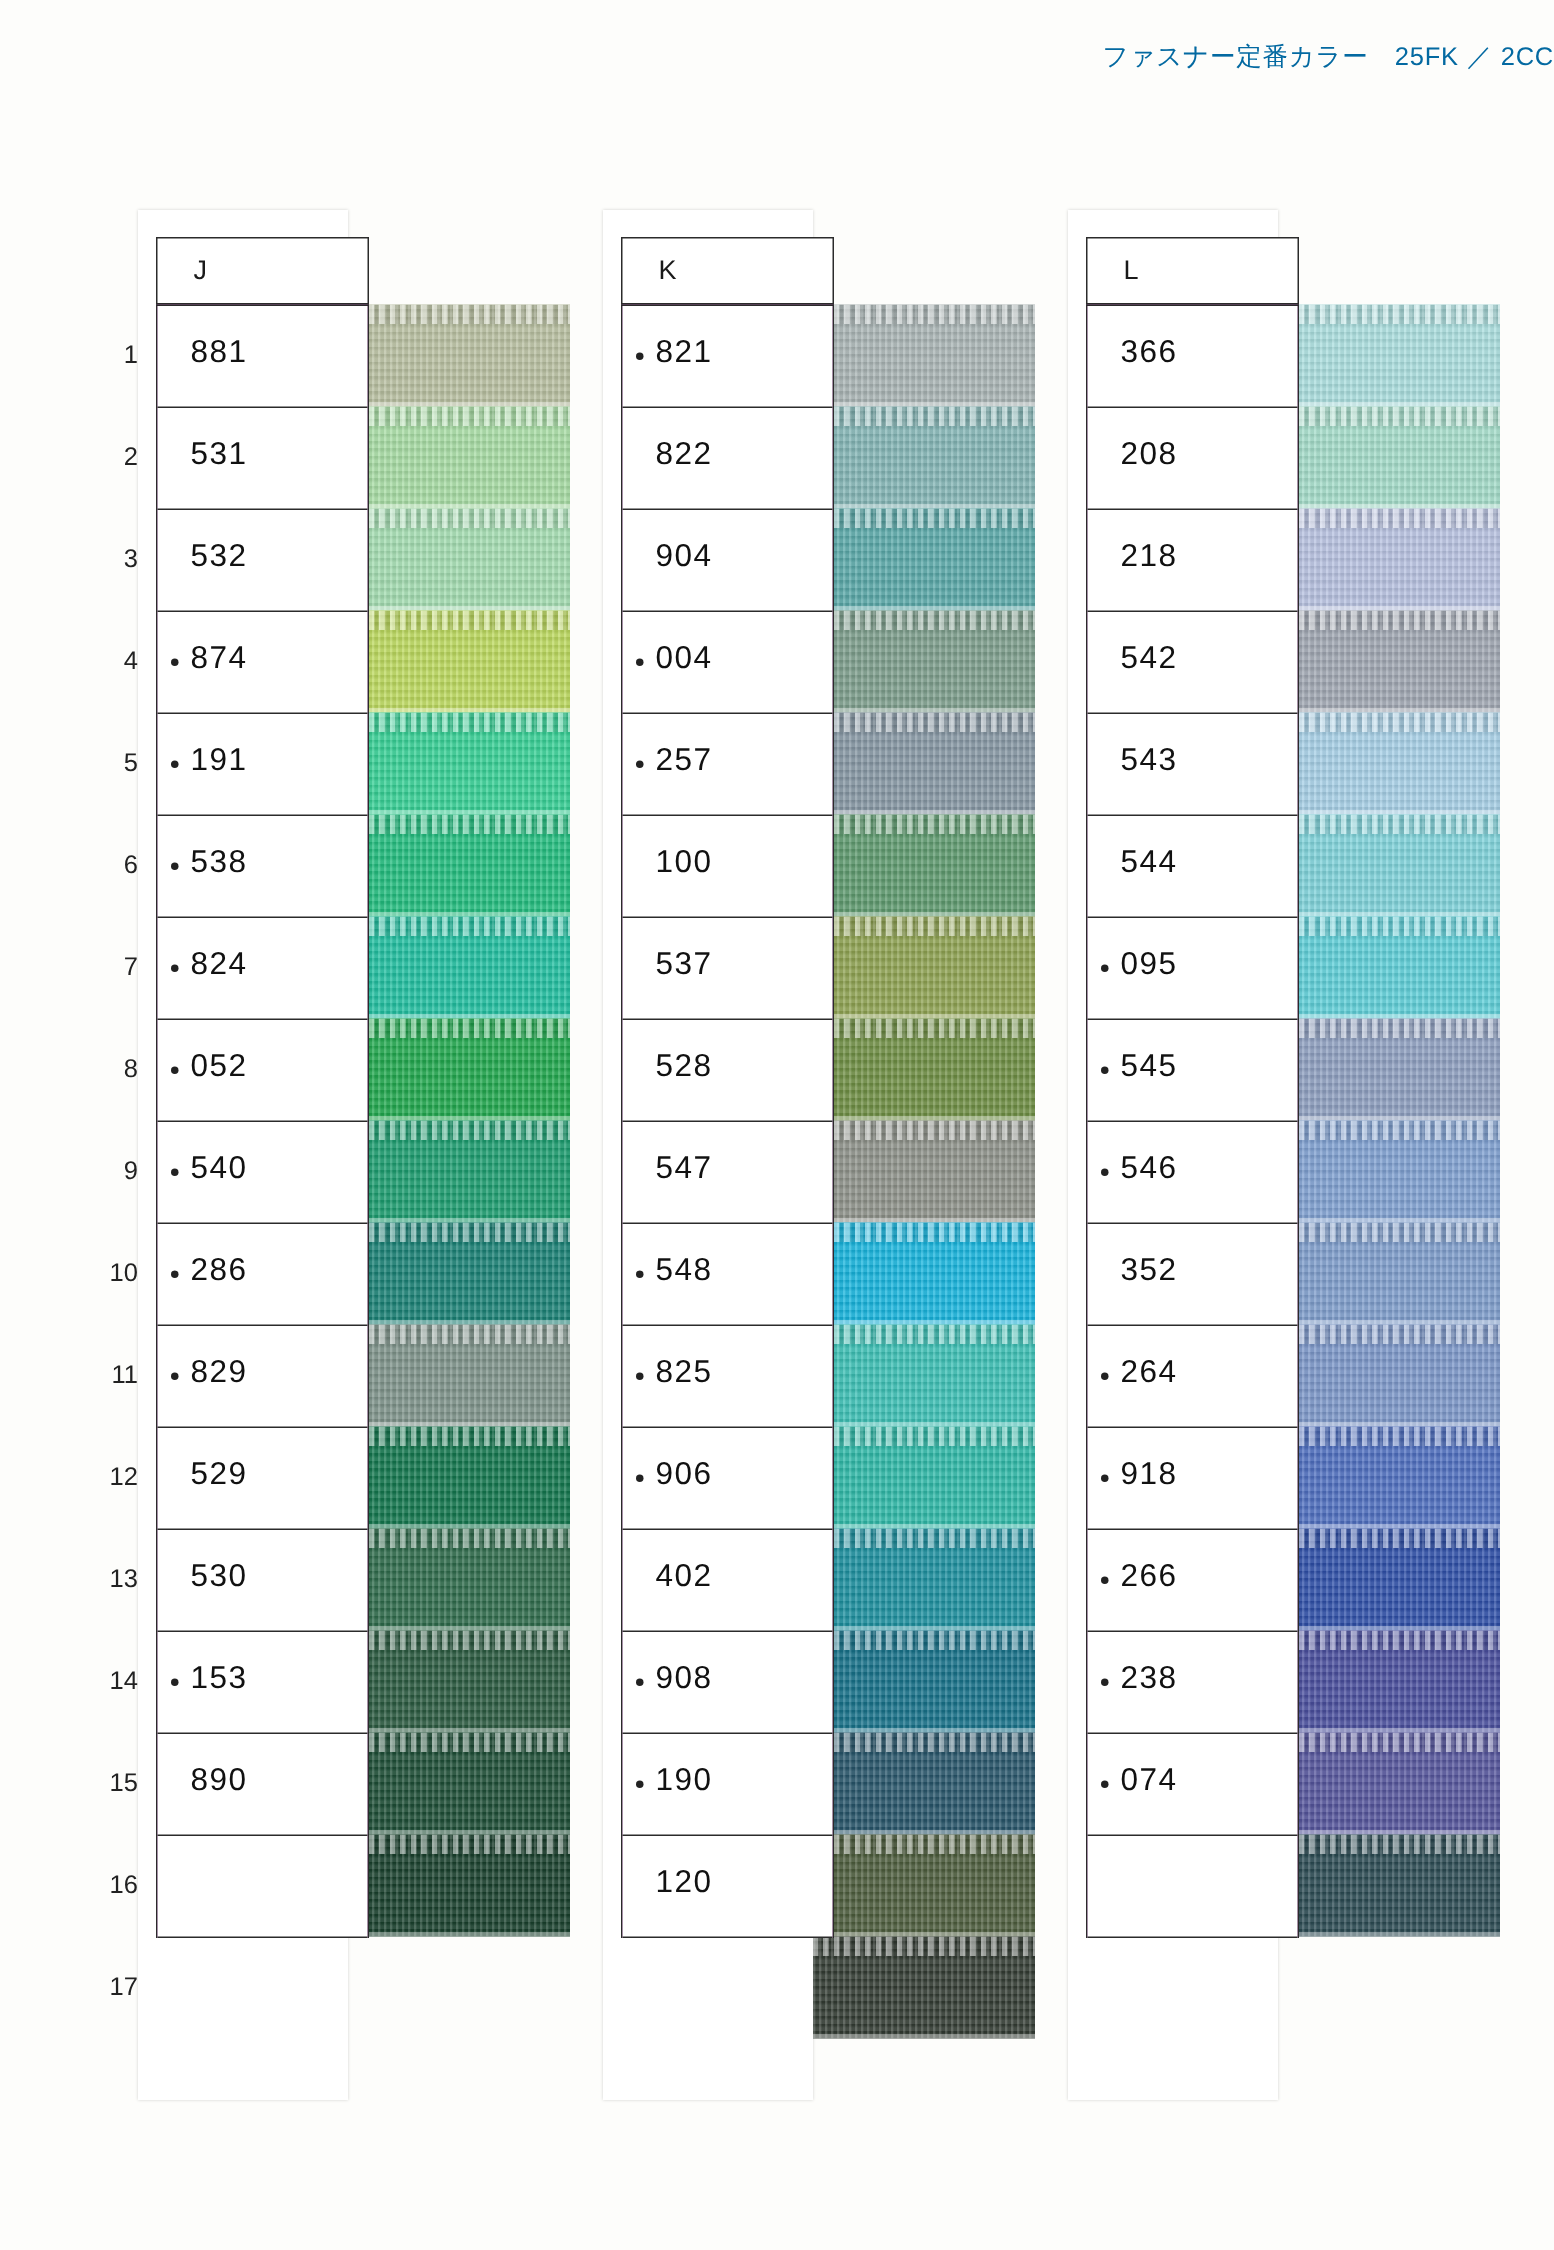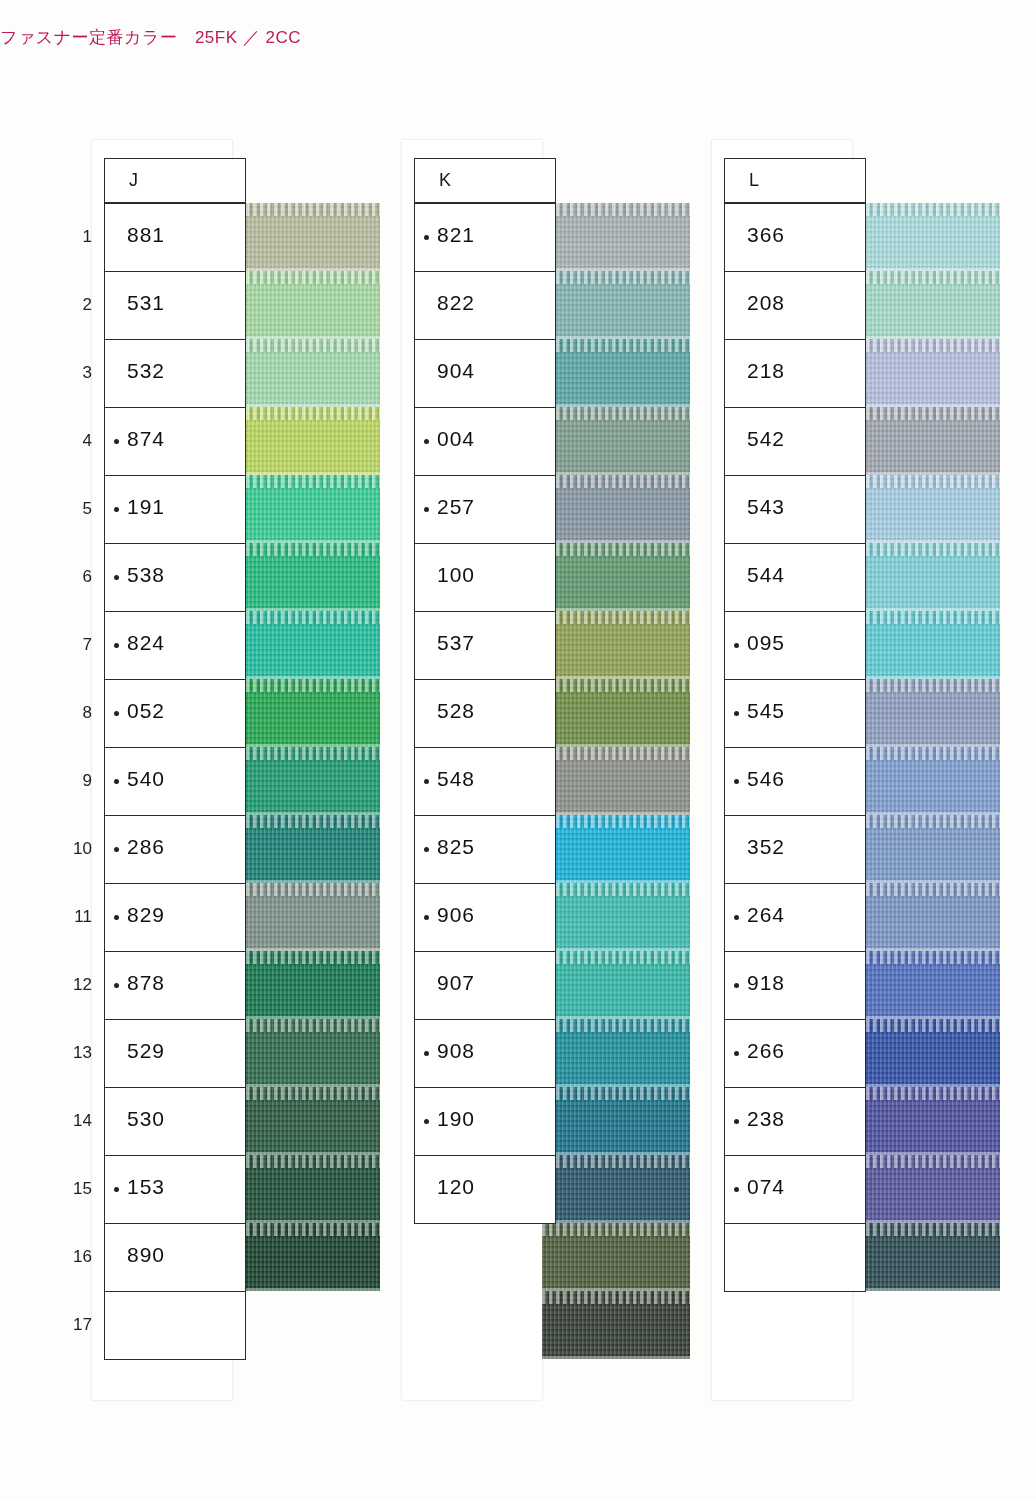--- a/index.html
+++ b/index.html
@@ -21,24 +21,24 @@
     position: absolute;
     inset: 0;
     background: #fdfdfb;
   }
 
   .title {
     position: absolute;
     top: 26px;
     left: 0;
     width: 100%;
-    text-align: left;
+    text-align: right;
     font-size: 17px;
     letter-spacing: 0.5px;
-    color: #be185d;
+    color: #0369a1;
   }
 
   
   .row-numbers {
     position: absolute;
     left: 58px;
     top: 203px;
     width: 34px;
   }
   .row-num {
@@ -313,24 +313,20 @@
       </div>
       <div class="cell">
         <span class="dot"></span>
         <span class="code">286</span>
       </div>
       <div class="cell">
         <span class="dot"></span>
         <span class="code">829</span>
       </div>
       <div class="cell">
-        <span class="dot"></span>
-        <span class="code">878</span>
-      </div>
-      <div class="cell">
         <span class="code">529</span>
       </div>
       <div class="cell">
         <span class="code">530</span>
       </div>
       <div class="cell">
         <span class="dot"></span>
         <span class="code">153</span>
       </div>
       <div class="cell">
@@ -454,33 +450,36 @@
       <div class="cell">
         <span class="code">100</span>
       </div>
       <div class="cell">
         <span class="code">537</span>
       </div>
       <div class="cell">
         <span class="code">528</span>
       </div>
       <div class="cell">
+        <span class="code">547</span>
+      </div>
+      <div class="cell">
         <span class="dot"></span>
         <span class="code">548</span>
       </div>
       <div class="cell">
         <span class="dot"></span>
         <span class="code">825</span>
       </div>
       <div class="cell">
         <span class="dot"></span>
         <span class="code">906</span>
       </div>
       <div class="cell">
-        <span class="code">907</span>
+        <span class="code">402</span>
       </div>
       <div class="cell">
         <span class="dot"></span>
         <span class="code">908</span>
       </div>
       <div class="cell">
         <span class="dot"></span>
         <span class="code">190</span>
       </div>
       <div class="cell">

